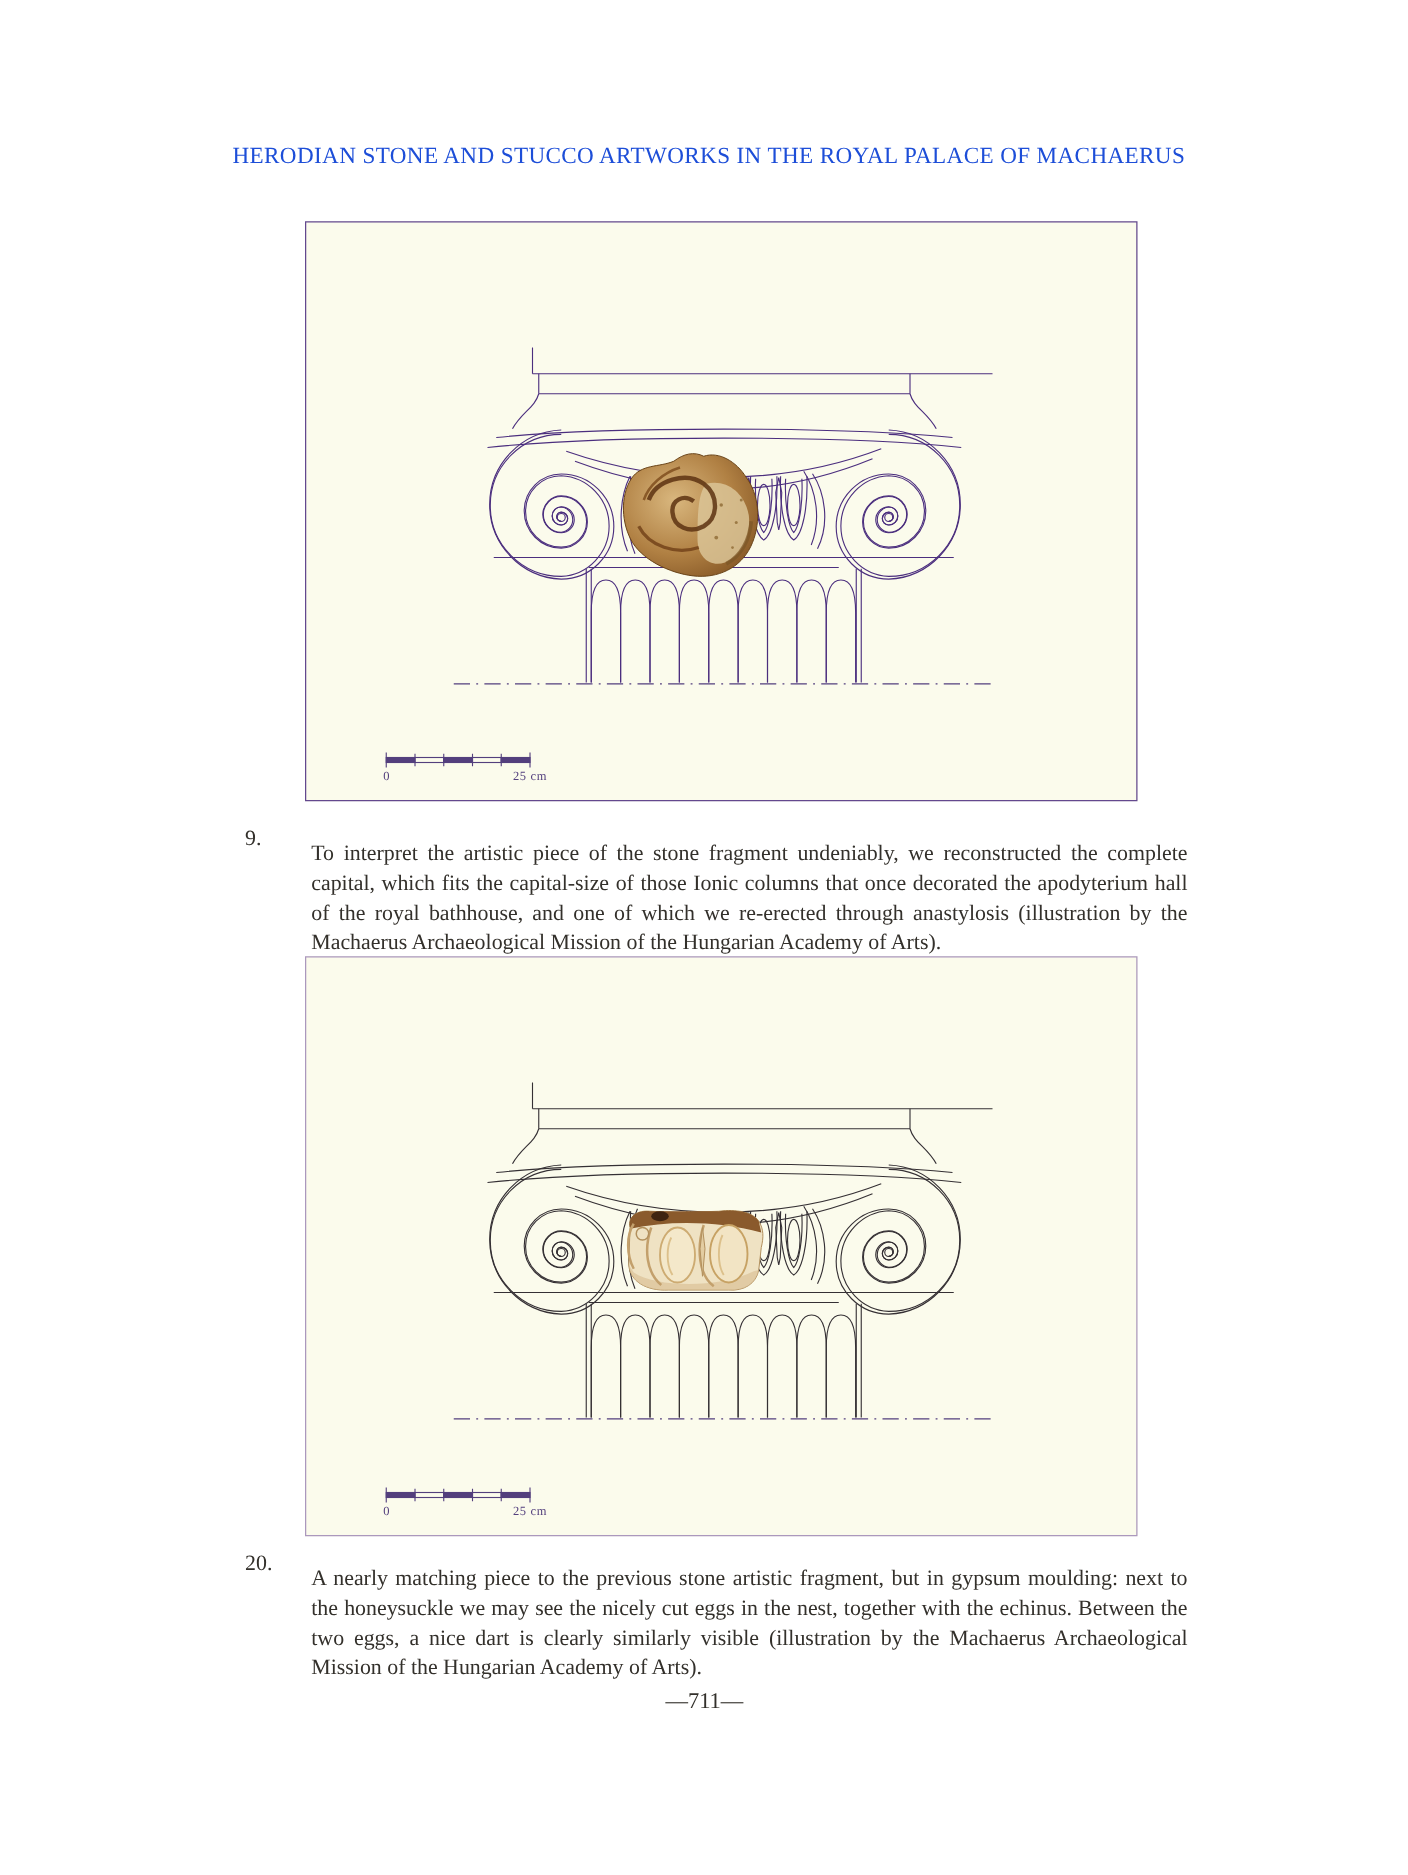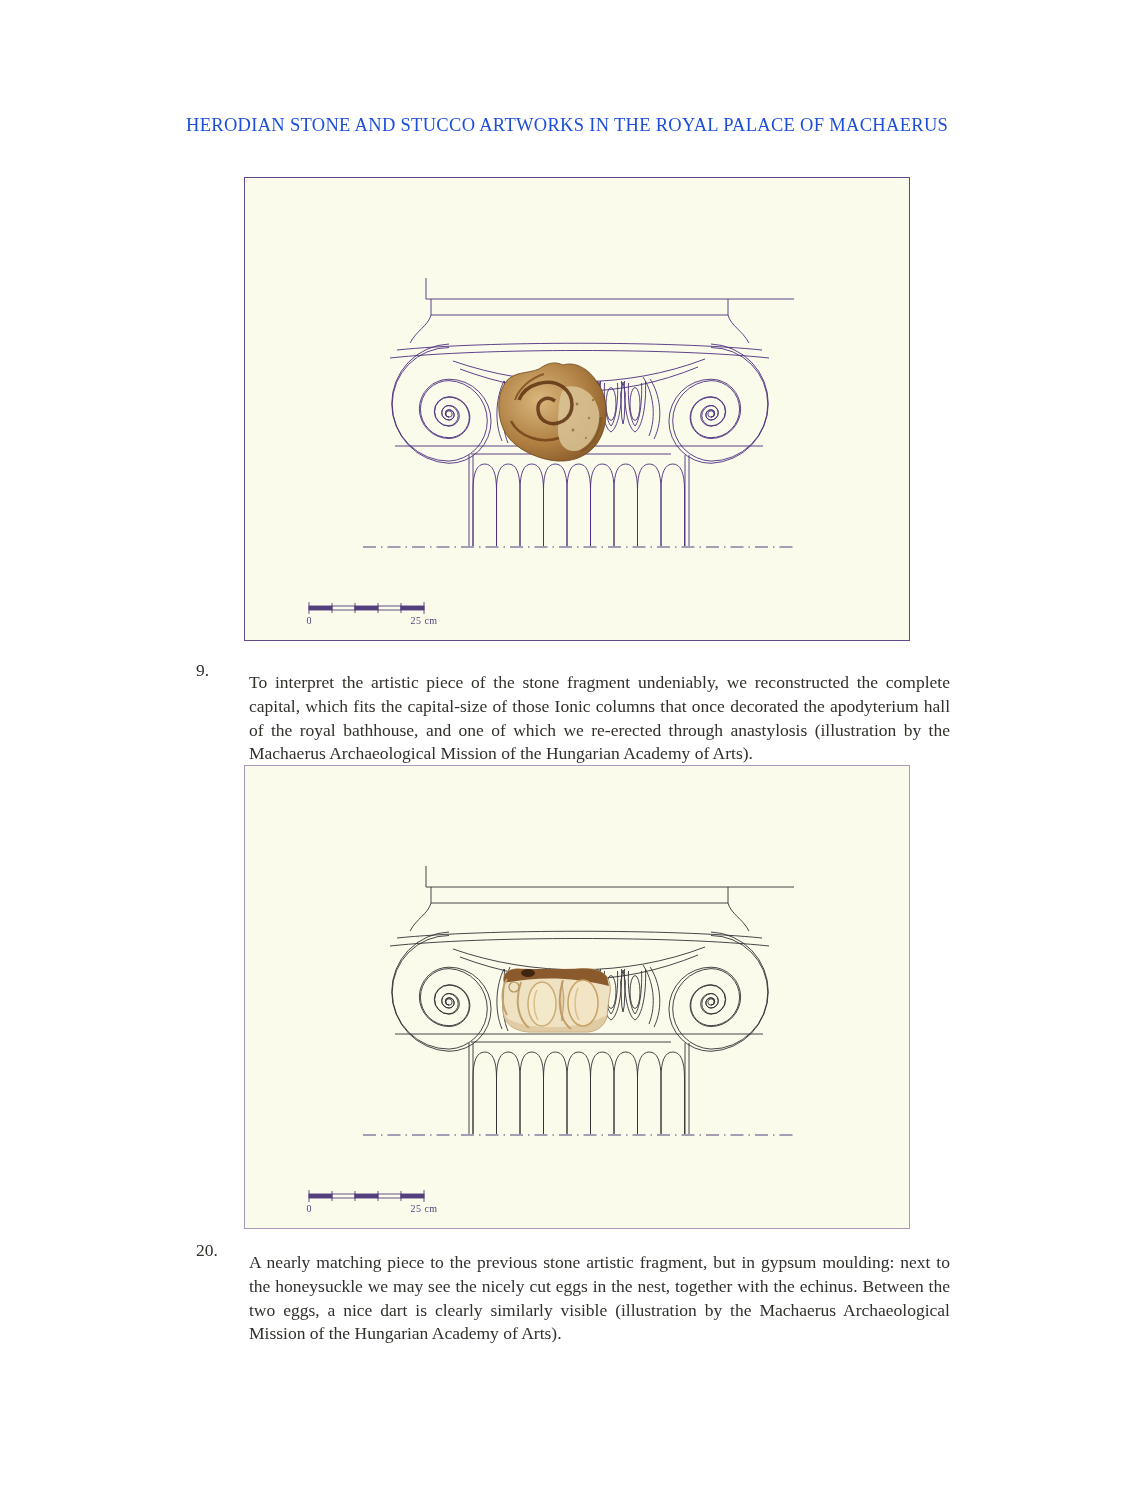--- a/index.html
+++ b/index.html
@@ -188,14 +188,15 @@
         <path d="M333,222 C329,231 329,246 334,254" fill="none" stroke="#dcc08b" stroke-width="1.5"></path>
       </g>
     </svg>
   </figure>
 
   <div class="caption cap10">
     <div class="cap-num">20.</div>
     <p class="cap-text">A nearly matching piece to the previous stone artistic fragment, but in gypsum moulding: next to the honeysuckle we may see the nicely cut eggs in the nest, together with the echinus. Between the two eggs, a nice dart is clearly similarly visible (illustration by the Machaerus Archaeological Mission of the Hungarian Academy of Arts).</p>
   </div>
 
+  <div class="page-number">—711—</div>
 
 </div>
 
 </body></html>

